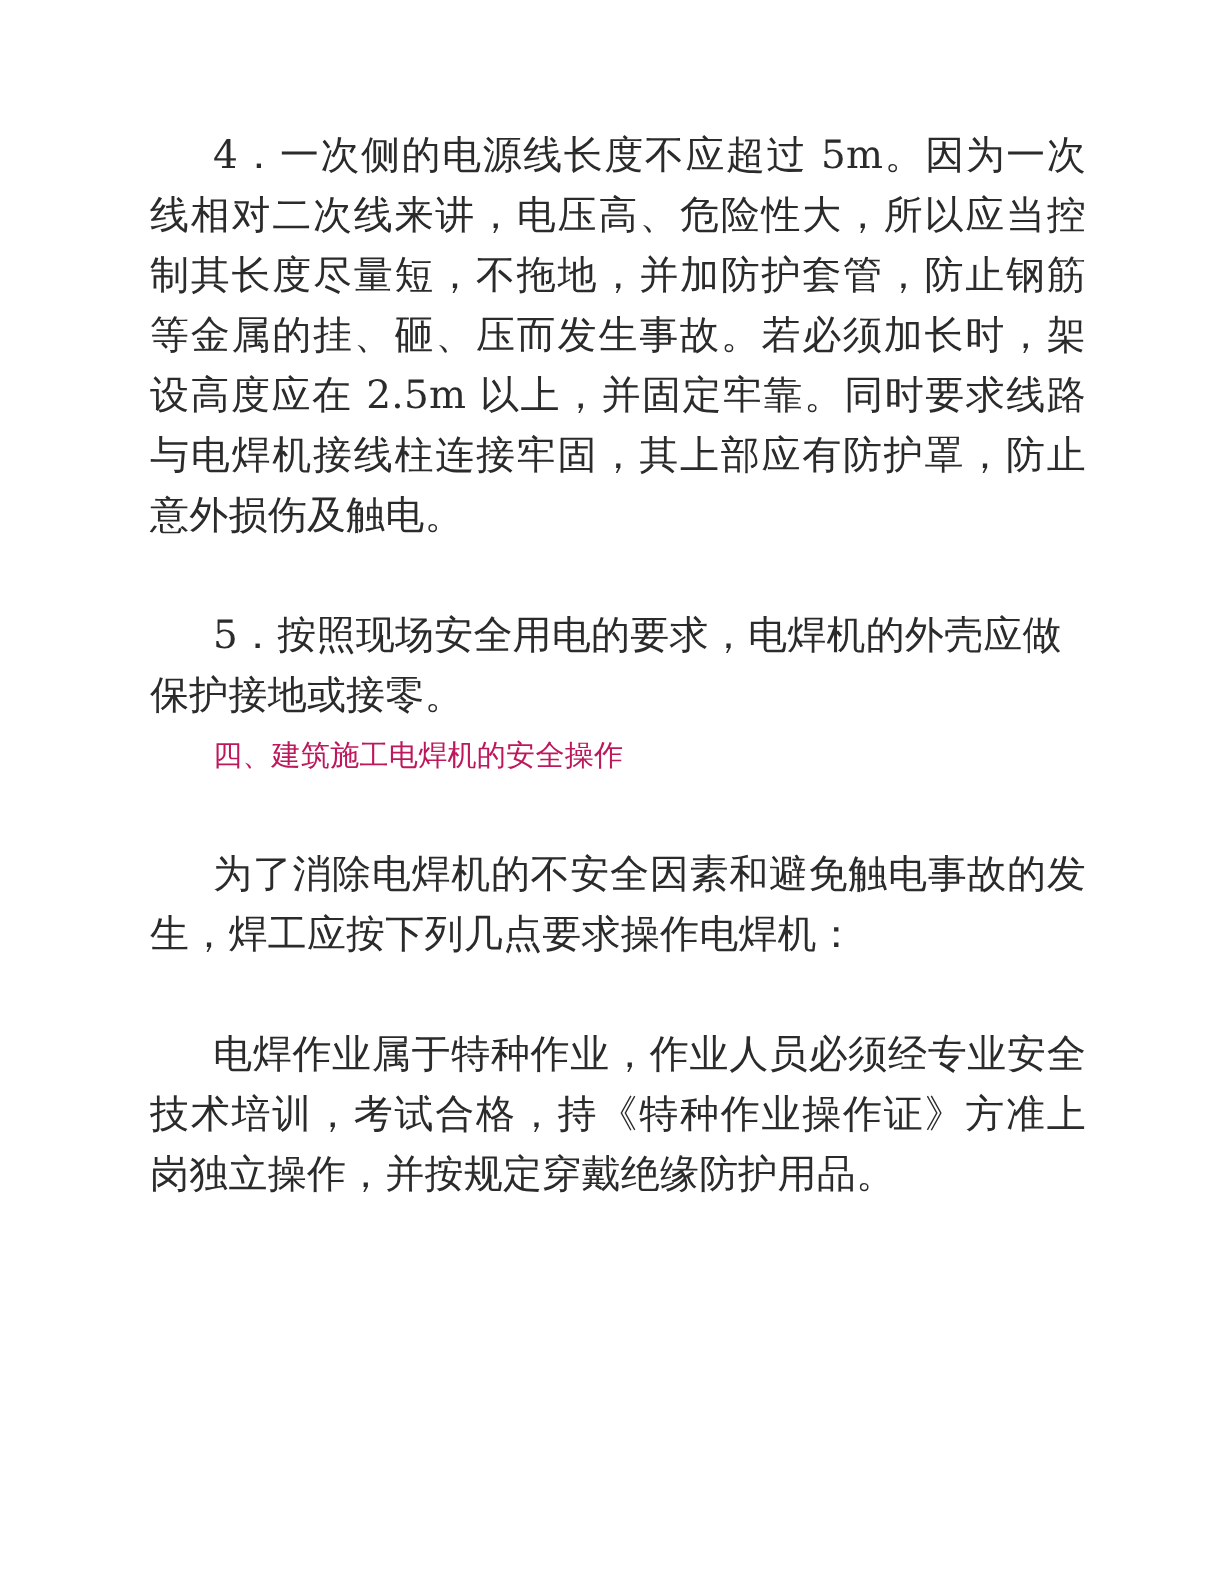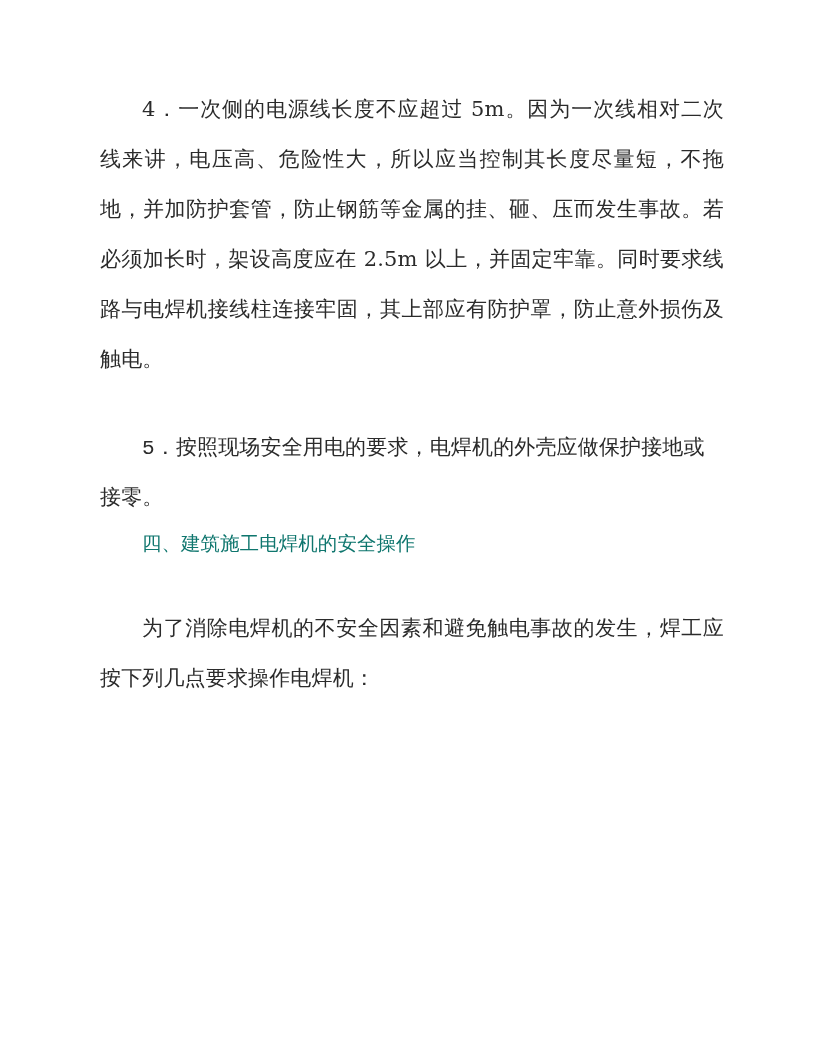--- a/index.html
+++ b/index.html
@@ -15,60 +15,60 @@
     overflow: hidden;
     font-family: "DejaVu Serif", "Liberation Serif", serif;
   }
   .content {
     position: absolute;
     left: 100px;
     top: 84px;
     width: 624px;
   }
   .para {
-    font-size: 21px;
-    line-height: 50px;
+    font-size: 26px;
+    line-height: 40px;
     color: #2b2b2b;
     text-align: justify;
     text-justify: inter-character;
     letter-spacing: 0.15px;
     margin: 0;
     word-break: break-all;
     -webkit-font-smoothing: antialiased;
   }
   .indent {
     text-indent: 42px;
   }
   .gap-xl { margin-top: 40px; }
   .heading {
     font-size: 19.4px;
     line-height: 39.2px;
-    color: #0f766e;
+    color: #be185d;
     margin: 0;
     text-indent: 42px;
     letter-spacing: 0.15px;
     font-weight: normal;
   }
   .shortline {
     text-align: left;
-    font-family: Liberation Mono, monospace;
   }
 </style>
 </head>
 <body>
 
 <div class="page">
   <div class="content">
 
     <p class="para indent">4．一次侧的电源线长度不应超过 5m。因为一次线相对二次线来讲，电压高、危险性大，所以应当控制其长度尽量短，不拖地，并加防护套管，防止钢筋等金属的挂、砸、压而发生事故。若必须加长时，架设高度应在 2.5m 以上，并固定牢靠。同时要求线路与电焊机接线柱连接牢固，其上部应有防护罩，防止意外损伤及触电。</p>
 
     <p class="para indent shortline gap-xl">5．按照现场安全用电的要求，电焊机的外壳应做保护接地或接零。</p>
 
 
     <p class="heading gap-xl">四、建筑施工电焊机的安全操作</p>
 
     <p class="para indent gap-xl">为了消除电焊机的不安全因素和避免触电事故的发生，焊工应按下列几点要求操作电焊机：</p>
 
 
+    <p class="para indent gap-xl">电焊作业属于特种作业，作业人员必须经专业安全技术培训，考试合格，持《特种作业操作证》方准上岗独立操作，并按规定穿戴绝缘防护用品。</p>
 
 
   </div>
 </div>
 
 </body></html>

